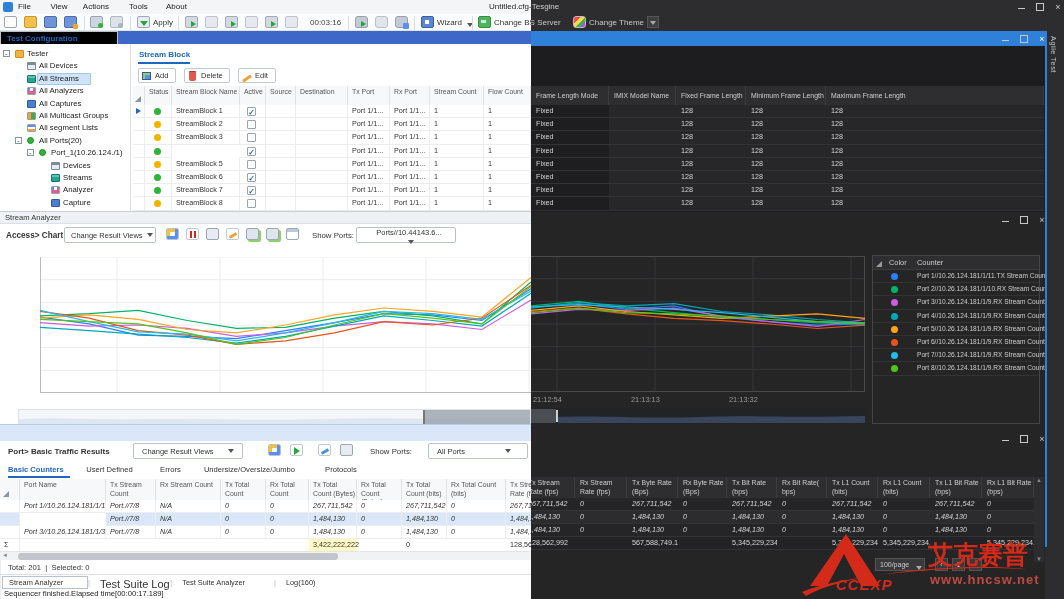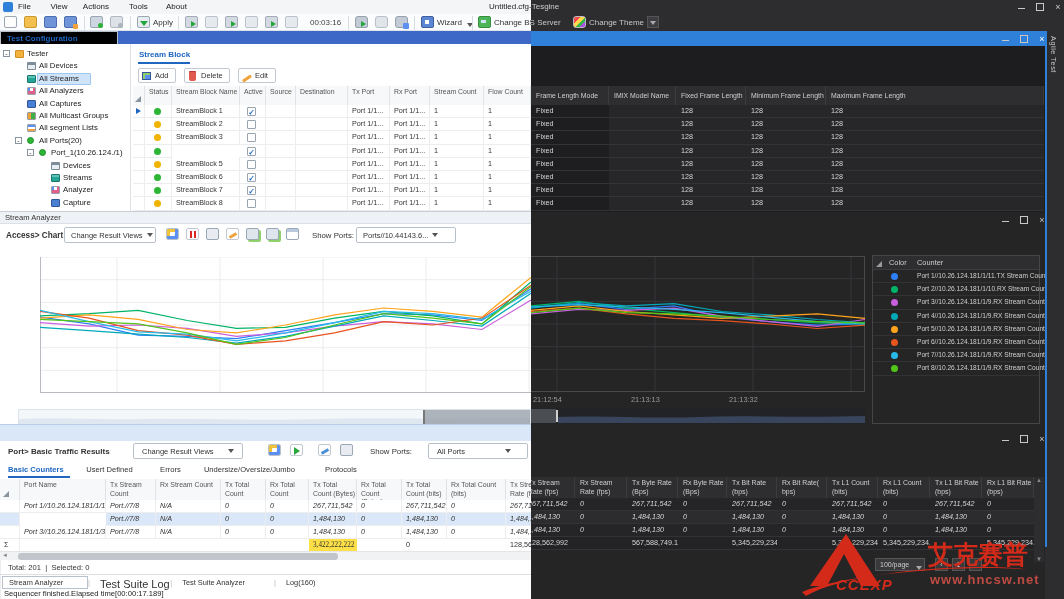--- a/index.html
+++ b/index.html
@@ -399,21 +399,21 @@
         <div class="abs" style="left:7px;top:2px;width:2px;height:7px;background:#d22;"></div>
       </div>
     <div class="ic" style="left:206px;top:16px;background:#e8ecf2;border:1px solid #9aa7b5;"></div>
     <div class="ic" style="left:226px;top:16px;background:#fff;border:1px solid #c3c9d0;">
         <div class="abs" style="left:2px;top:5px;width:8px;height:3px;background:#f0a23a;transform:rotate(-30deg);"></div>
       </div>
     <div class="ic" style="left:246px;top:16px;background:#dfe5ec;border:1px solid #9aa7b5;box-shadow:2px 2px 0 #8fd06a;"></div>
     <div class="ic" style="left:266px;top:16px;background:#dfe5ec;border:1px solid #9aa7b5;box-shadow:2px 2px 0 #8fd06a;"></div>
     <div class="ic" style="left:286px;top:16px;background:#fff;border:1px solid #9aa7b5;box-shadow:inset 0 3px 0 #b9c9de;"></div>
     <span class="abs" style="left:312px;top:19px;font-size:7.8px;">Show Ports:</span>
-    <div class="ddbtn" style="left:356px;top:15px;width:100px;height:16px;padding-left:6px;">
+    <div class="ddbtn" style="left:356px;top:15px;width:100px;height:16px;padding-left:6px;flex-direction:column;">
       <span>Ports//10.44143.6...</span>
         <div class="caret"></div>
     </div>
     <div id="yaxis">
         <div style="position: absolute; left: 20px; top: 365.333px; width: 14px; text-align: right; font-size: 7.4px; color: rgb(102, 102, 102);">2</div>
         <div style="position: absolute; left: 20px; top: 342.667px; width: 14px; text-align: right; font-size: 7.4px; color: rgb(102, 102, 102);">4</div>
         <div style="position: absolute; left: 20px; top: 320px; width: 14px; text-align: right; font-size: 7.4px; color: rgb(102, 102, 102);">6</div>
         <div style="position: absolute; left: 20px; top: 297.333px; width: 14px; text-align: right; font-size: 7.4px; color: rgb(102, 102, 102);">8</div>
         <div style="position: absolute; left: 20px; top: 274.667px; width: 14px; text-align: right; font-size: 7.4px; color: rgb(102, 102, 102);">10</div>
         <div style="position: absolute; left: 20px; top: 252px; width: 14px; text-align: right; font-size: 7.4px; color: rgb(102, 102, 102);">12</div>
@@ -604,21 +604,21 @@
         <div class="cell it" style="left: 106px; top: 47px; width: 50px; height: 13px; background: rgb(255, 255, 255);">Port.//7/8</div>
         <div class="cell it" style="left: 156px; top: 47px; width: 65px; height: 13px; background: rgb(255, 255, 255);">N/A</div>
         <div class="cell it" style="left: 221px; top: 47px; width: 45px; height: 13px; background: rgb(255, 255, 255);">0</div>
         <div class="cell it" style="left: 266px; top: 47px; width: 43px; height: 13px; background: rgb(255, 255, 255);">0</div>
         <div class="cell it" style="left: 309px; top: 47px; width: 48px; height: 13px; background: rgb(255, 255, 255);">1,484,130</div>
         <div class="cell it" style="left: 357px; top: 47px; width: 45px; height: 13px; background: rgb(255, 255, 255);">0</div>
         <div class="cell it" style="left: 402px; top: 47px; width: 45px; height: 13px; background: rgb(255, 255, 255);">1,484,130</div>
         <div class="cell it" style="left: 447px; top: 47px; width: 59px; height: 13px; background: rgb(255, 255, 255);">0</div>
         <div class="cell it" style="left: 506px; top: 47px; width: 50px; height: 13px; background: rgb(255, 255, 255);">1,484,130</div>
         <div class="cell" style="left: 0px; top: 60px; width: 20px; height: 13px; background: rgb(255, 255, 255);">Σ</div>
-        <div class="cell" style="left: 309px; top: 60px; width: 48px; height: 13px; background: #fde047; overflow: visible; border-right: none; font-family: Liberation Serif, serif;">3,422,222,222</div>
+        <div class="cell" style="left: 309px; top: 60px; width: 48px; height: 13px; background: #fef9c3; overflow: visible; border-right: none;">3,422,222,222</div>
         <div class="cell" style="left: 402px; top: 60px; width: 45px; height: 13px; background: rgb(255, 255, 255); overflow: visible; border-right: none;">0</div>
         <div class="cell" style="left: 506px; top: 60px; width: 50px; height: 13px; background: rgb(255, 255, 255); overflow: visible; border-right: none;">128,562,992</div>
         <div style="left: 20px; top: 60px; width: 1px; height: 13px; background: rgb(235, 237, 239);"></div>
         <div style="left: 106px; top: 60px; width: 1px; height: 13px; background: rgb(235, 237, 239);"></div>
         <div style="left: 156px; top: 60px; width: 1px; height: 13px; background: rgb(235, 237, 239);"></div>
         <div style="left: 221px; top: 60px; width: 1px; height: 13px; background: rgb(235, 237, 239);"></div>
         <div style="left: 266px; top: 60px; width: 1px; height: 13px; background: rgb(235, 237, 239);"></div>
         <div style="left: 309px; top: 60px; width: 1px; height: 13px; background: rgb(235, 237, 239);"></div>
         <div style="left: 357px; top: 60px; width: 1px; height: 13px; background: rgb(235, 237, 239);"></div>
         <div style="left: 402px; top: 60px; width: 1px; height: 13px; background: rgb(235, 237, 239);"></div>

